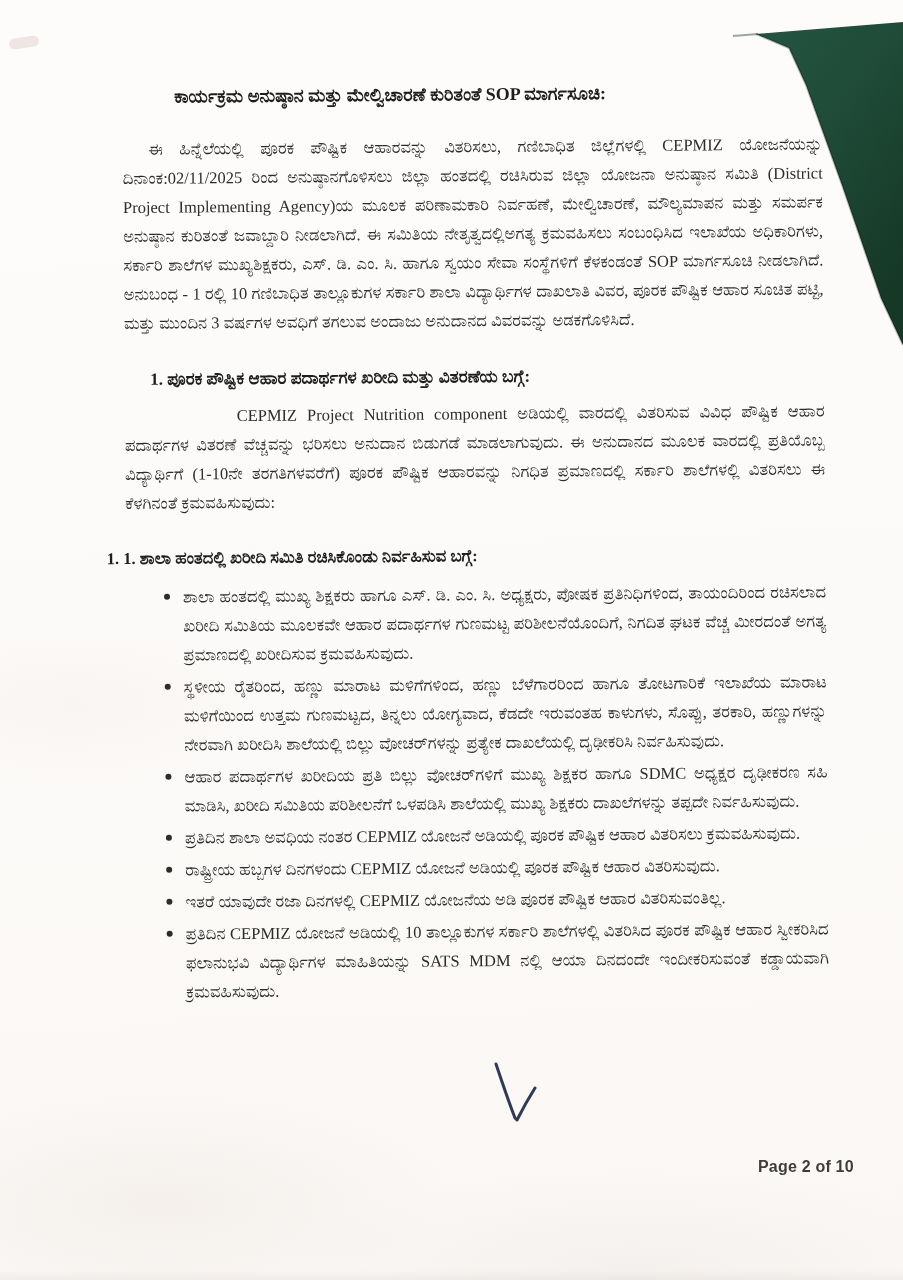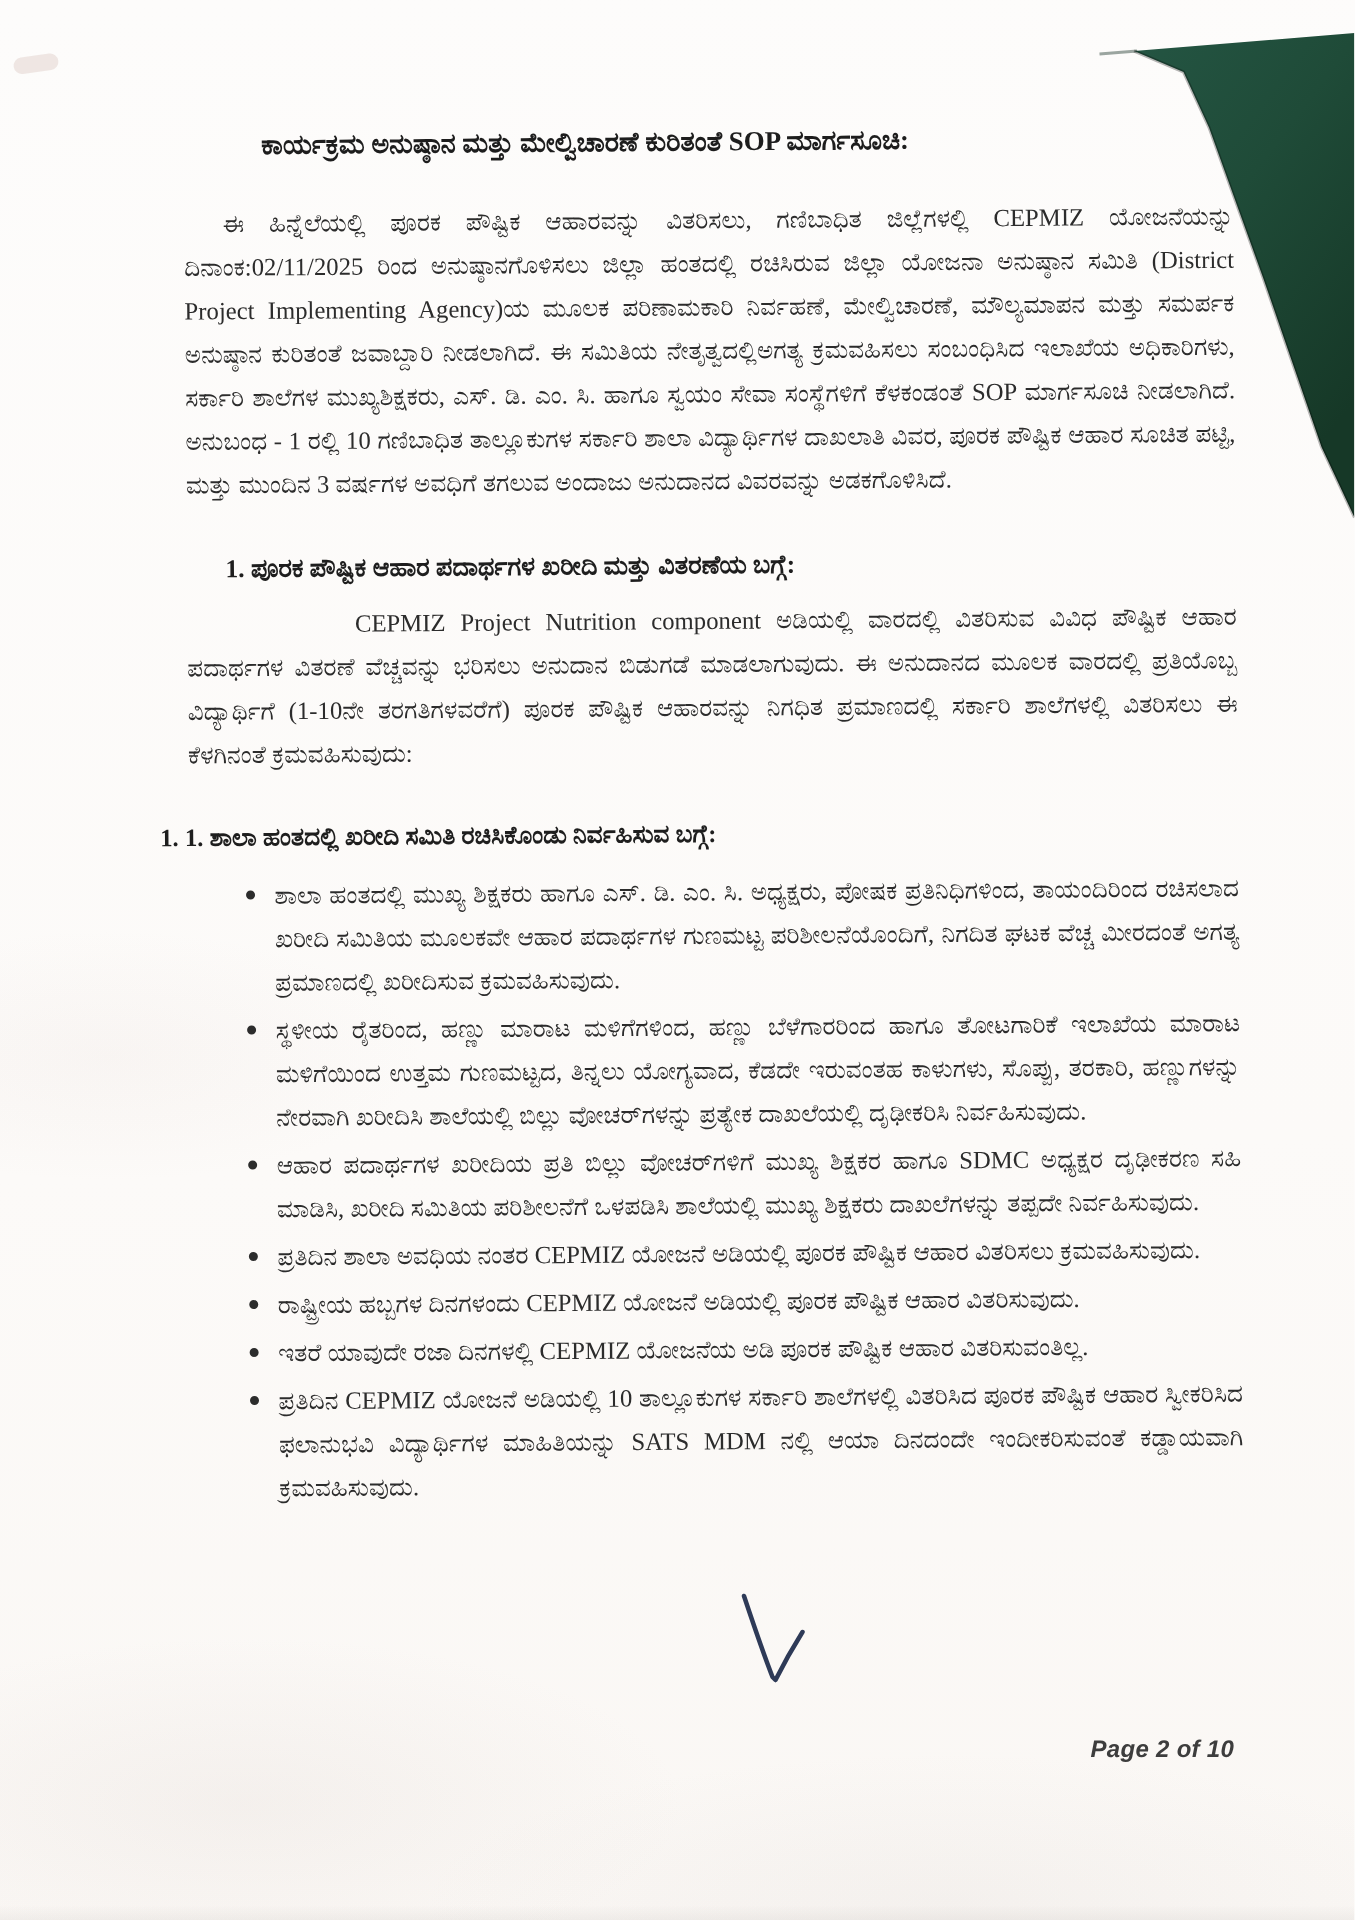--- a/index.html
+++ b/index.html
@@ -51,23 +51,23 @@
   ul.bullet-list li{
     display:flex;gap:13px;margin-bottom:3px;
   }
   .bullet-dot{
     flex:0 0 auto;width:6px;height:6px;border-radius:50%;
     background:#2c2c2c;margin-top:11px;
   }
   .bullet-text{flex:1;text-align:justify;}
   .pen-mark{position:absolute;left:482px;top:1060px;pointer-events:none;}
   .page-footer{
-    position:absolute;left:727px;top:1158px;
+    position:absolute;left:758px;top:1158px;
     font-family:"Liberation Sans","DejaVu Sans",sans-serif;
-    font-weight:700;font-size:16px;color:#3d3d3d;letter-spacing:.2px;font-style:italic;
+    font-weight:700;font-size:16px;color:#3d3d3d;letter-spacing:.2px;
   }
 </style>
 </head>
 <body>
 
 <div class="scan-page">
 
   <svg class="green-corner" width="903" height="360" viewBox="0 0 903 360">
     <defs>
       <linearGradient id="gg" x1="0" y1="0" x2="0.6" y2="1">

